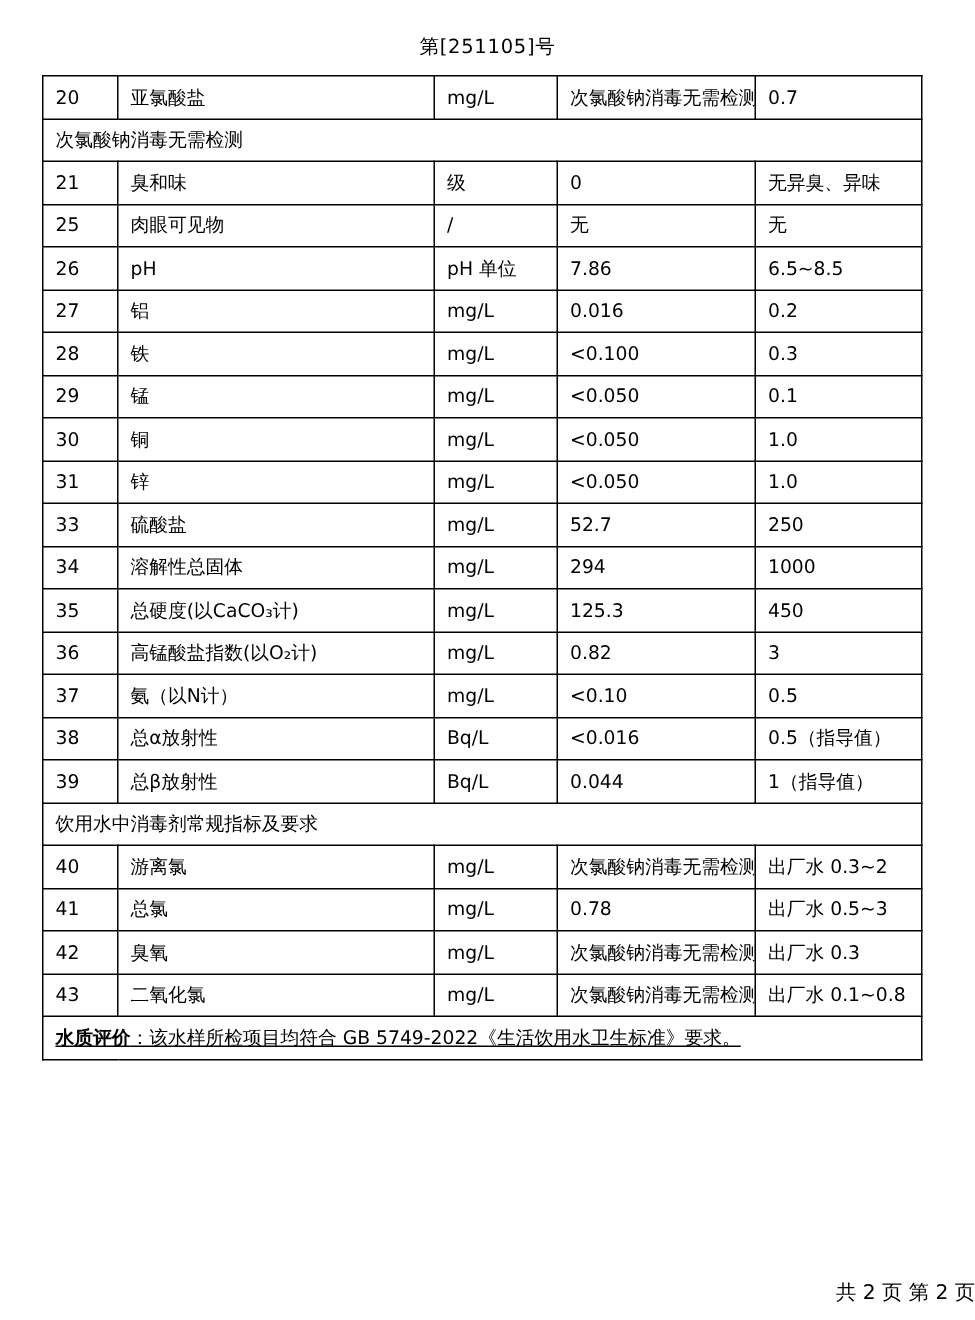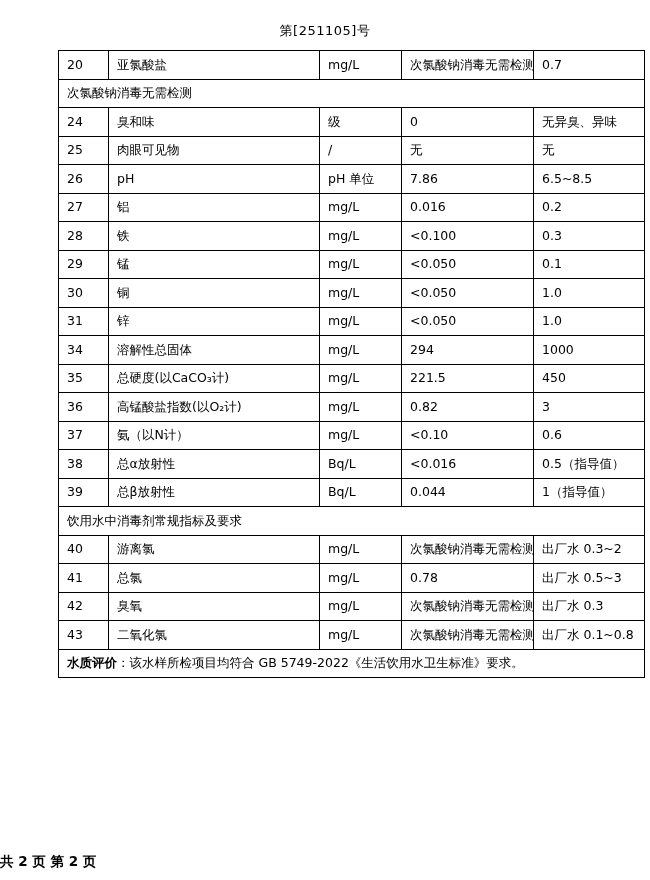--- a/index.html
+++ b/index.html
@@ -20,21 +20,21 @@
     position: absolute;
     top: 22px;
     left: 0;
     width: 100%;
     text-align: center;
     font-size: 13px;
     letter-spacing: 0.5px;
   }
   table.report {
     position: absolute;
-    left: 58px;
+    left: 28px;
     top: 50px;
     width: 586px;
     border-collapse: collapse;
     table-layout: fixed;
   }
   table.report td {
     border: 1px solid #000000;
     font-size: 12.5px;
     height: 27.5px;
     padding: 0 4px 0 8px;
@@ -42,31 +42,30 @@
     white-space: nowrap;
     vertical-align: middle;
     line-height: 1.1;
   }
   td.cell-no     { padding-left: 9px; }
   td.cell-name   { padding-left: 13px; }
   td.cell-unit   { padding-left: 10px; font-size: 12px; }
   td.cell-value  { padding-left: 10px; }
   td.cell-limit  { padding-left: 8px; }
   td.section-cell { padding-left: 9px; font-size: 12.5px; }
-  td.eval-cell    { padding-left: 9px; font-size: 12.5px; height: 29px; }
+  td.eval-cell    { padding-left: 9px; font-size: 12.5px; height: 29px; text-decoration: underline; }
   .eval-label { font-weight: bold; }
   .small-value { font-size: 10.5px; margin-top: 40px; }
   .page-footer {
     position: absolute;
     top: 853px;
     left: 0;
     width: 100%;
-    text-align: left;
+    text-align: right;
     font-size: 13.5px;
-    font-weight: bold;
   }
 </style>
 </head>
 <body>
 
 <div class="page">
 
   <div class="doc-title">第[251105]号</div>
 
   <table class="report">
@@ -82,21 +81,21 @@
           <td class="cell-no">20</td>
           <td class="cell-name">亚氯酸盐</td>
           <td class="cell-unit">mg/L</td>
           <td class="cell-value small-value">次氯酸钠消毒无需检测</td>
           <td class="cell-limit">0.7</td>
         </tr>
         <tr>
           <td class="section-cell" colspan="5">次氯酸钠消毒无需检测</td>
         </tr>
         <tr>
-          <td class="cell-no">24</td>
+          <td class="cell-no">21</td>
           <td class="cell-name">臭和味</td>
           <td class="cell-unit">级</td>
           <td class="cell-value">0</td>
           <td class="cell-limit">无异臭、异味</td>
         </tr>
         <tr>
           <td class="cell-no">25</td>
           <td class="cell-name">肉眼可见物</td>
           <td class="cell-unit">/</td>
           <td class="cell-value">无</td>
@@ -138,46 +137,53 @@
           <td class="cell-limit">1.0</td>
         </tr>
         <tr>
           <td class="cell-no">31</td>
           <td class="cell-name">锌</td>
           <td class="cell-unit">mg/L</td>
           <td class="cell-value">&lt;0.050</td>
           <td class="cell-limit">1.0</td>
         </tr>
         <tr>
+          <td class="cell-no">33</td>
+          <td class="cell-name">硫酸盐</td>
+          <td class="cell-unit">mg/L</td>
+          <td class="cell-value">52.7</td>
+          <td class="cell-limit">250</td>
+        </tr>
+        <tr>
           <td class="cell-no">34</td>
           <td class="cell-name">溶解性总固体</td>
           <td class="cell-unit">mg/L</td>
           <td class="cell-value">294</td>
           <td class="cell-limit">1000</td>
         </tr>
         <tr>
           <td class="cell-no">35</td>
           <td class="cell-name">总硬度(以CaCO₃计)</td>
           <td class="cell-unit">mg/L</td>
-          <td class="cell-value">221.5</td>
+          <td class="cell-value">125.3</td>
           <td class="cell-limit">450</td>
         </tr>
         <tr>
           <td class="cell-no">36</td>
           <td class="cell-name">高锰酸盐指数(以O₂计)</td>
           <td class="cell-unit">mg/L</td>
           <td class="cell-value">0.82</td>
           <td class="cell-limit">3</td>
         </tr>
         <tr>
           <td class="cell-no">37</td>
           <td class="cell-name">氨（以N计）</td>
           <td class="cell-unit">mg/L</td>
           <td class="cell-value">&lt;0.10</td>
-          <td class="cell-limit">0.6</td>
+          <td class="cell-limit">0.5</td>
         </tr>
         <tr>
           <td class="cell-no">38</td>
           <td class="cell-name">总α放射性</td>
           <td class="cell-unit">Bq/L</td>
           <td class="cell-value">&lt;0.016</td>
           <td class="cell-limit">0.5（指导值）</td>
         </tr>
         <tr>
           <td class="cell-no">39</td>

